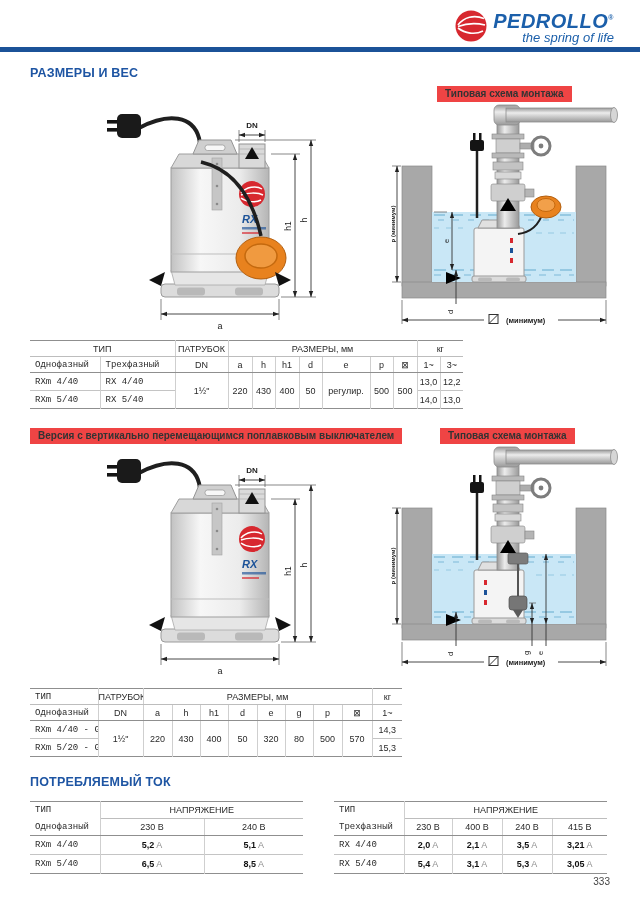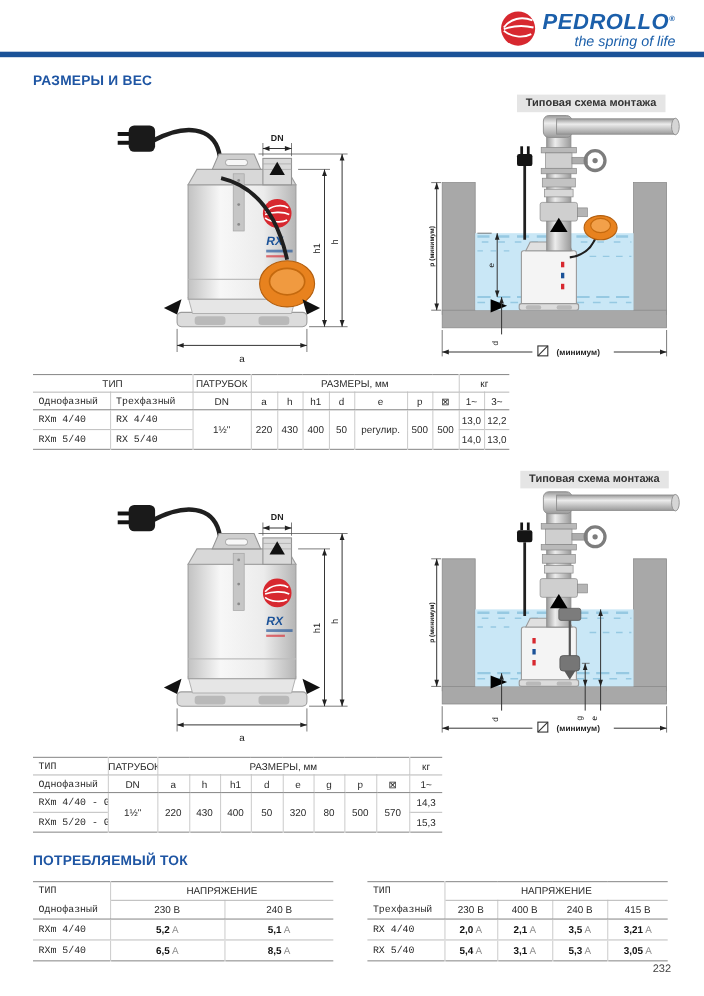--- a/index.html
+++ b/index.html
@@ -9,21 +9,21 @@
   }
   
   .logo-block { position:absolute; top:7px; right:26px; display:flex; align-items:center; gap:5px; }
   .logo-text { display:flex; flex-direction:column; align-items:flex-end; }
   .brand { font-size:20px; font-weight:bold; font-style:italic; color:#1b5faa; letter-spacing:0.5px; line-height:22px; }
   .brand sup { font-size:7px; font-style:normal; }
   .tagline { font-size:13px; font-style:italic; color:#1b5faa; margin-top:-2px; }
   .top-bar { position:absolute; left:0; top:47px; width:640px; height:5px; background:#1b5298; }
   
   .sec-title { position:absolute; font-size:12.5px; font-weight:bold; color:#1e55a3; letter-spacing:0.2px; }
-  .box-label { position:absolute; font-size:10px; font-weight:bold; color:#333; background:#e5e5e5; padding:2px 8px 3px 8px; white-space:nowrap;margin-left:33px; }
+  .box-label { position:absolute; font-size:10px; font-weight:bold; color:#333; background:#ef4444; padding:2px 8px 3px 8px; white-space:nowrap; }
   
   .fig { position:absolute; }
   .fig text { font-family:"Liberation Sans", sans-serif; }
   
   .tbl { position:absolute; border-collapse:collapse; table-layout:fixed;
          border-top:1.4px solid #8f8f8f; border-bottom:1.4px solid #8f8f8f; }
   .tbl th, .tbl td { font-size:9px; font-weight:normal; color:#2a2a2a; text-align:center;
          vertical-align:middle; padding:0; overflow:hidden; white-space:nowrap; }
   .vr  { border-right:1px solid #cfcfcf; }
   .hb1 { border-bottom:1px solid #bdbdbd; }
@@ -307,20 +307,21 @@
     </tr>
     <tr class="h17">
       <td class="b vr lft rt">RXm 5/40</td>
       <td class="b vr lft rt">RX 5/40</td>
       <td class="b vr rt">14,0</td>
       <td class="b rt">13,0</td>
     </tr>
   </tbody>
     </table>
 
+  <div class="box-label" style="left:30px;top:428px">Версия с вертикально перемещающимся поплавковым выключателем</div>
   <div class="box-label" style="left:440px;top:428px">Типовая схема монтажа</div>
 
   <svg class="fig" style="left:95px;top:447px" width="230" height="236" viewBox="0 0 230 236">
     <defs>
       <linearGradient id="pb2" x1="0" y1="0" x2="1" y2="0">
         <stop offset="0" stop-color="#c2c2c2"></stop>
           <stop offset="0.3" stop-color="#f7f7f7"></stop>
         <stop offset="0.7" stop-color="#ececec"></stop>
           <stop offset="1" stop-color="#b5b5b5"></stop>
       </linearGradient>
@@ -624,15 +625,15 @@
     <tr class="h18">
       <td class="b vr lft rt">RX 5/40</td>
       <td class="vr rt"><span class="b">5,4</span><span class="unit">A</span></td>
       <td class="vr rt"><span class="b">3,1</span><span class="unit">A</span></td>
       <td class="vr rt"><span class="b">5,3</span><span class="unit">A</span></td>
       <td class="rt"><span class="b">3,05</span><span class="unit">A</span></td>
     </tr>
   </tbody>
     </table>
 
-  <div class="page-num">232</div>
+  <div class="page-num">333</div>
 
 </div>
 
 </body></html>

